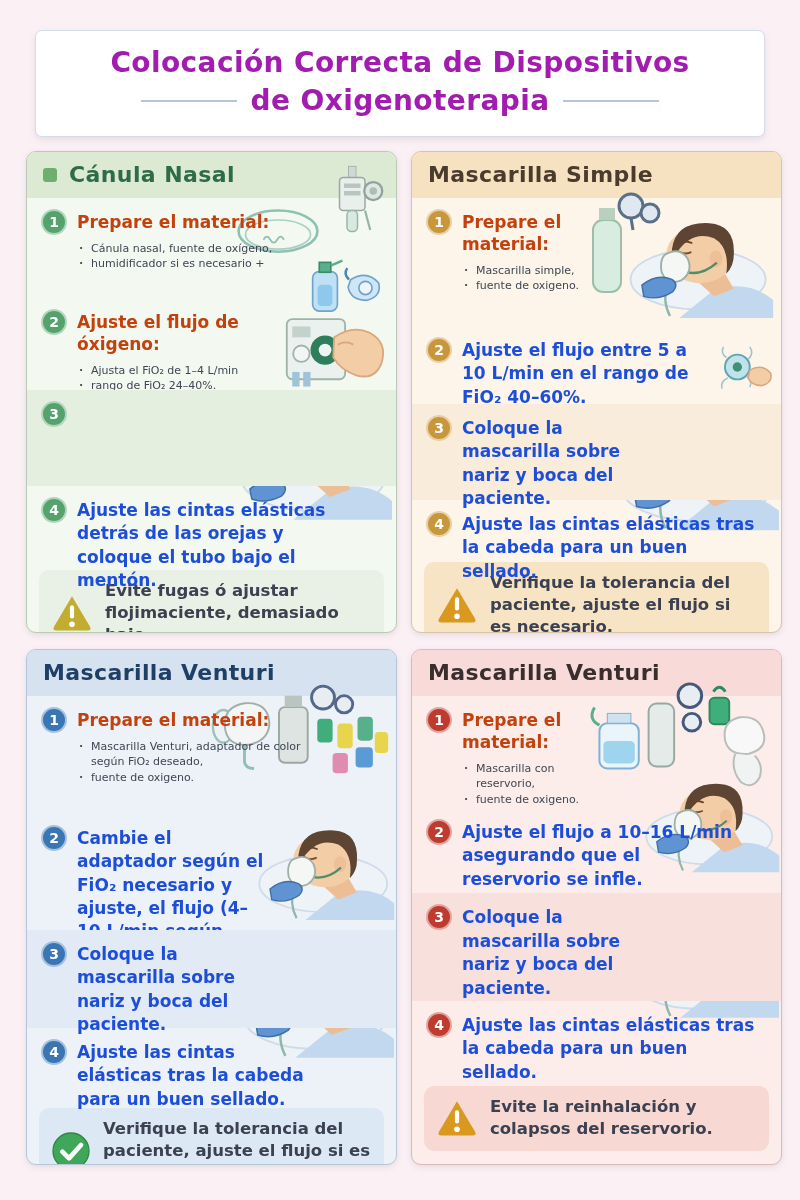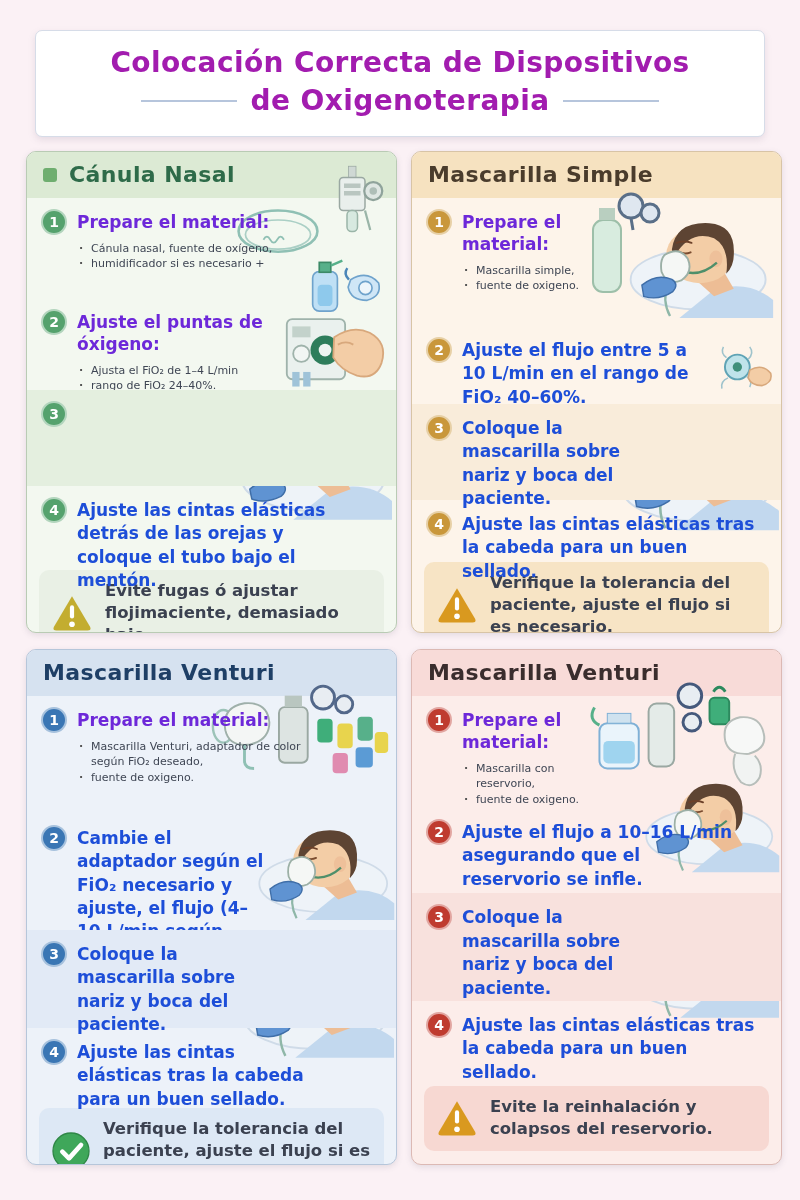--- a/index.html
+++ b/index.html
@@ -47,21 +47,21 @@
   .row {
     position:relative; display:flex; gap:10px; padding:10px 14px 6px;
   }
   .row.stripe { background:var(--stripe); }
   .badge {
     flex:none; width:26px; height:26px; border-radius:50%;
     background:var(--badge); color:#fff; font-size:14px; font-weight:700;
     display:grid; place-items:center; margin-top:1px;
     border:2px solid rgba(255,255,255,.55);
   }
-  .st { font-size:17px; font-weight:700; color:#6d28d9; line-height:1.3; padding-top:3px; }
+  .st { font-size:17px; font-weight:700; color:#c2410c; line-height:1.3; padding-top:3px; }
   .sx { font-size:17px; font-weight:600; color:#1d4ed8; line-height:1.38; padding-top:3px; }
   .bl { list-style:none; margin-top:8px; }
   .bl li { position:relative; padding-left:14px; font-size:11px; line-height:1.42; color:#3f4654; }
   .bl li::before { content:"·"; position:absolute; left:2px; top:0; font-weight:700; color:#555; }
   .note {
     margin:8px 12px 13px; margin-top:auto; padding:10px 12px;
     background:var(--note); border-radius:10px;
     display:flex; align-items:center; gap:12px;
   }
   .note p { font-size:16.5px; font-weight:700; color:#3b4150; line-height:1.35; }
@@ -219,21 +219,21 @@
         <p class="st">Prepare el material:</p>
         <ul class="bl">
           <li>Cánula nasal, fuente de oxígeno,</li>
           <li>humidificador si es necesario +</li>
         </ul>
       </div>
     </div>
     <div class="row" style="padding-right:122px;min-height:92px">
       <span class="badge">2</span>
       <div class="txt">
-        <p class="st">Ajuste el puntas de óxigeno:</p>
+        <p class="st">Ajuste el flujo de óxigeno:</p>
         <ul class="bl">
           <li>Ajusta el FiO₂ de 1–4 L/min</li>
           <li>rango de FiO₂ 24–40%.</li>
         </ul>
       </div>
     </div>
     <div class="row stripe" style="padding-right:150px;min-height:96px">
       <span class="badge">3</span>
     </div>
     <div class="row" style="padding-right:62px;min-height:84px">

